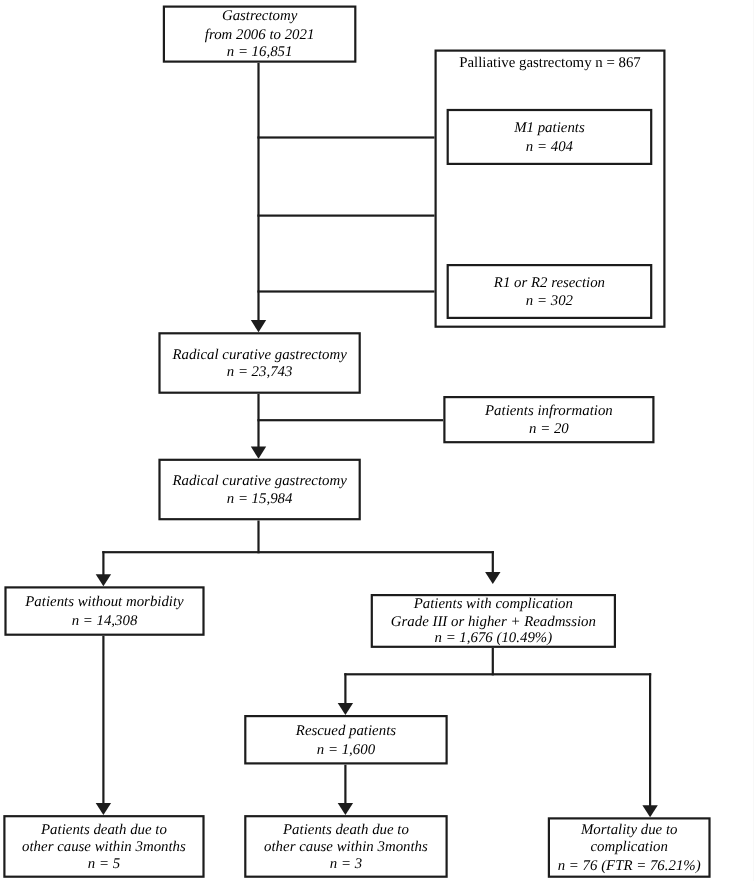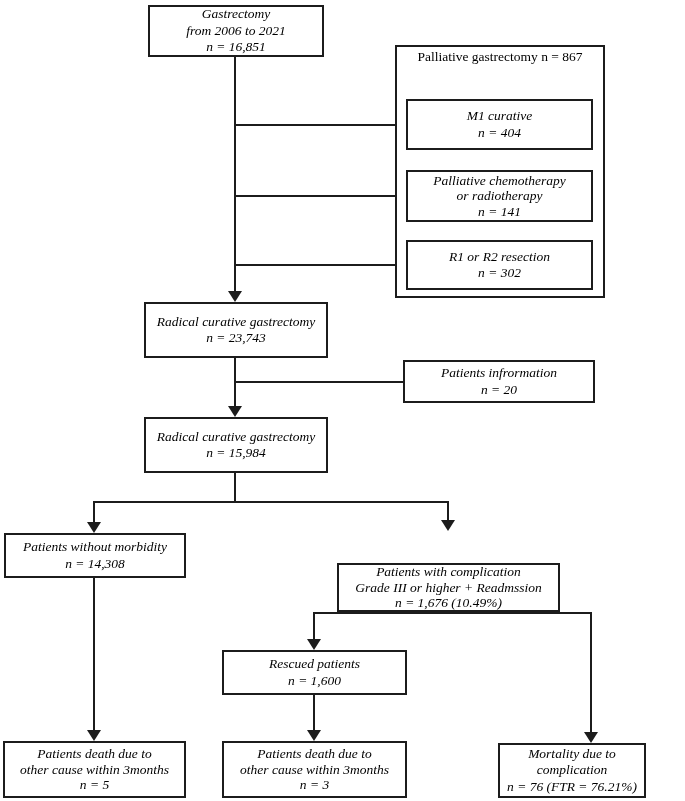--- a/index.html
+++ b/index.html
@@ -98,29 +98,24 @@
   </div>
 
   <div class="container-box" style="left:395px;top:45px;width:210px;height:253px">
     <div class="hdr">
       <span>Palliative gastrectomy</span>
       <span>n = 867</span>
     </div>
   </div>
 
   <div class="box" style="left:406px;top:99px;width:187px;height:51px">
-    <span>M1 curative</span>
+    <span>M1 patients</span>
     <span>n = 404</span>
   </div>
 
-  <div class="box tight" style="left:406px;top:170px;width:187px;height:52px">
-    <span>Palliative chemotherapy</span>
-    <span>or radiotherapy</span>
-    <span>n = 141</span>
-  </div>
 
   <div class="box" style="left:406px;top:240px;width:187px;height:50px">
     <span>R1 or R2 resection</span>
     <span>n = 302</span>
   </div>
 
   <div class="box" style="left:144px;top:302px;width:184px;height:56px">
     <span>Radical curative gastrectomy</span>
     <span>n = 23,743</span>
   </div>
@@ -133,21 +128,21 @@
   <div class="box" style="left:144px;top:417px;width:184px;height:56px">
     <span>Radical curative gastrectomy</span>
     <span>n = 15,984</span>
   </div>
 
   <div class="box" style="left:4px;top:533px;width:182px;height:45px">
     <span>Patients without morbidity</span>
     <span>n = 14,308</span>
   </div>
 
-  <div class="box tight" style="left:337px;top:563px;width:223px;height:49px">
+  <div class="box tight" style="left:337px;top:540px;width:223px;height:49px">
     <span>Patients with complication</span>
     <span>Grade III or higher + Readmssion</span>
     <span>n = 1,676 (10.49%)</span>
   </div>
 
   <div class="box" style="left:222px;top:650px;width:185px;height:45px">
     <span>Rescued patients</span>
     <span>n = 1,600</span>
   </div>
 

